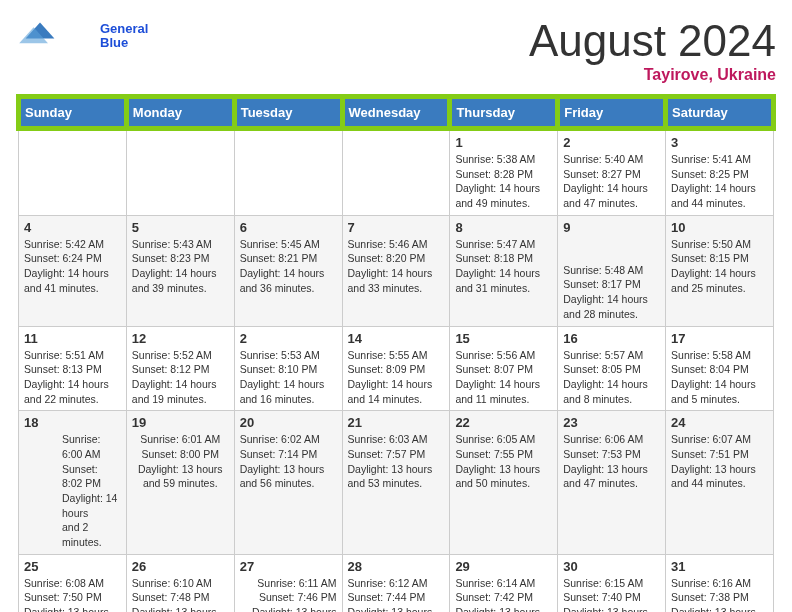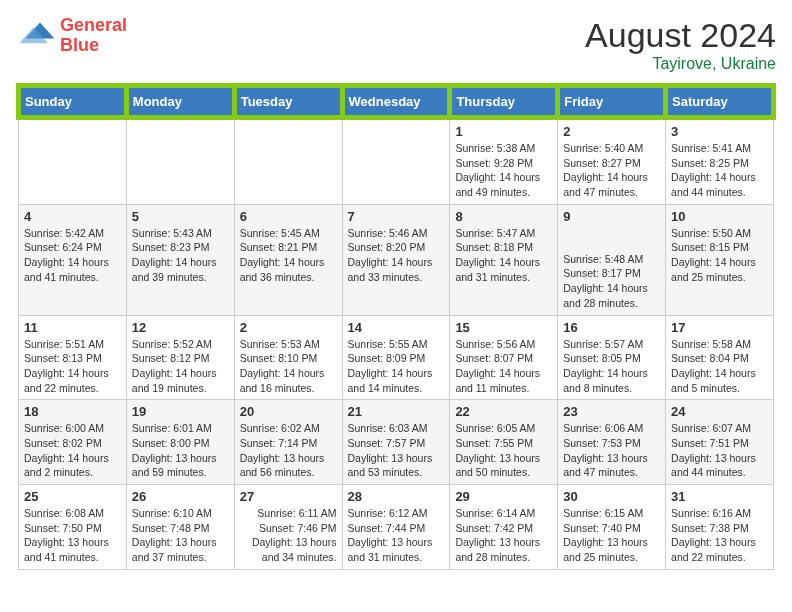--- a/index.html
+++ b/index.html
@@ -15,43 +15,45 @@
       justify-content: space-between;
       align-items: flex-start;
       margin-bottom: 10px;
     }
     .logo {
       display: flex;
       align-items: center;
       gap: 4px;
     }
     .logo-text {
-      font-size: 18px;
+      font-size: 13px;
       font-weight: bold;
-      color: #ef4444;
+      color: #1d4ed8;
       line-height: 1.1;
+      margin-left: 40px;
     }
     .logo-text span {
       display: block;
     }
     .logo-icon {
       width: 40px;
       height: 40px;
     }
     .title-block {
       text-align: right;
     }
     .month-title {
-      font-size: 34px;
+      font-size: 44px;
       font-weight: normal;
       color: #333;
     }
     .location {
       font-size: 16px;
-      color: #15803d;
+      color: #be185d;
+      font-weight: bold;
     }
     .calendar-table {
       width: 100%;
       border-collapse: collapse;
       font-size: 11px;
     }
     .calendar-table thead th {
       background-color: #3a7bbf;
       color: #fff;
       padding: 6px 4px;
@@ -120,21 +122,21 @@
   </thead>
   <tbody id="calendar-body">
   <tr>
         <td class="empty-cell"></td>
         <td class="empty-cell"></td>
         <td class="empty-cell"></td>
         <td class="empty-cell"></td>
         <td>
           <div class="day-number">1</div>
           <div class="day-info" style="white-space: pre-line;">Sunrise: 5:38 AM
-Sunset: 9:28 PM
+Sunset: 8:28 PM
 Daylight: 14 hours
 and 49 minutes.</div>
         </td>
         <td>
           <div class="day-number">2</div>
           <div class="day-info" style="white-space: pre-line;">Sunrise: 5:40 AM
 Sunset: 8:27 PM
 Daylight: 14 hours
 and 47 minutes.</div>
         </td>
@@ -244,28 +246,28 @@
           <div class="day-number">17</div>
           <div class="day-info" style="white-space: pre-line;">Sunrise: 5:58 AM
 Sunset: 8:04 PM
 Daylight: 14 hours
 and 5 minutes.</div>
         </td>
       </tr>
       <tr>
         <td>
           <div class="day-number">18</div>
-          <div class="day-info" style="white-space: pre-line;">Sunrise: 6:00 AM
+          <div class="day-info" style="white-space: pre-line; margin-left: 38px;">Sunrise: 6:00 AM
 Sunset: 8:02 PM
 Daylight: 14 hours
 and 2 minutes.</div>
         </td>
         <td>
           <div class="day-number">19</div>
-          <div class="day-info" style="white-space: pre-line;">Sunrise: 6:01 AM
+          <div class="day-info" style="white-space: pre-line; text-align: center;">Sunrise: 6:01 AM
 Sunset: 8:00 PM
 Daylight: 13 hours
 and 59 minutes.</div>
         </td>
         <td>
           <div class="day-number">20</div>
           <div class="day-info" style="white-space: pre-line;">Sunrise: 6:02 AM
 Sunset: 7:14 PM
 Daylight: 13 hours
 and 56 minutes.</div>

